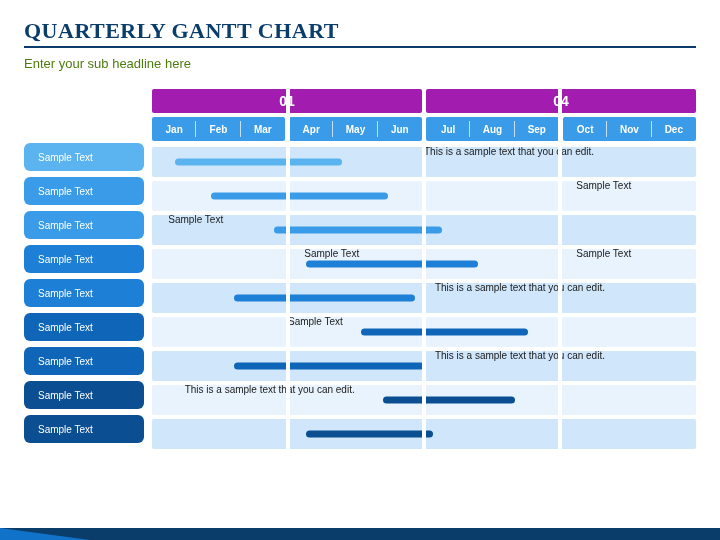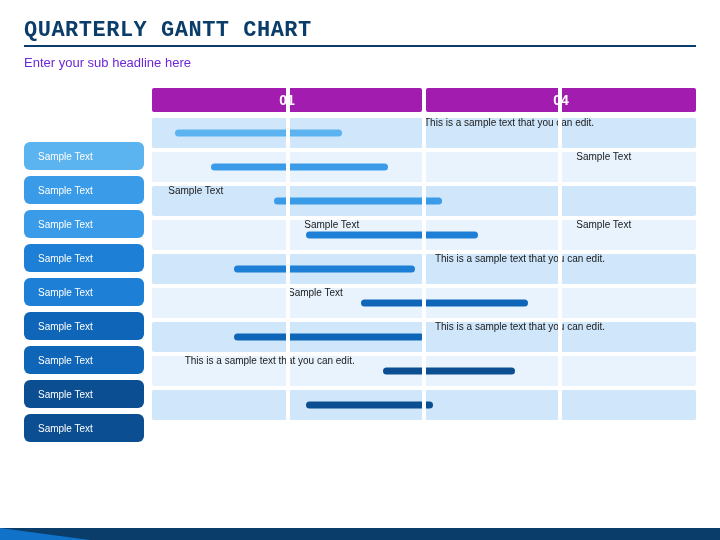--- a/index.html
+++ b/index.html
@@ -1,20 +1,20 @@
 <!DOCTYPE html>
 <html><head>
 <meta charset="utf-8">
 <style>
   * { box-sizing: border-box; margin: 0; padding: 0; }
   body { font-family: Arial, sans-serif; background: #fff; width: 720px; height: 540px; overflow: hidden; }
   .page { padding: 18px 24px 0 24px; }
-  .title { font-family: Liberation Mono, monospace; font-size: 22px; font-weight: 900; letter-spacing: 0.5px; color: #0b3d6b; text-transform: uppercase; }
+  .title { font-family: Liberation Serif, serif; font-size: 22px; font-weight: 900; letter-spacing: 0.5px; color: #0b3d6b; text-transform: uppercase; }
   .title-underline { height: 2px; background: #0b3d6b; width: 100%; margin-top: 2px; }
-  .subtitle { font-size: 13px; color: #6d28d9; margin-top: 8px; }
+  .subtitle { font-size: 13px; color: #4d7c0f; margin-top: 8px; }
   .chart-wrap { margin-top: 18px; display: flex; }
   .left-col { width: 128px; flex-shrink: 0; }
   .right-col { flex: 1; position: relative; }
   
   .hdr-spacer { height: 52px; }
   .q-row { display: flex; height: 24px; gap: 4px; }
   .q-cell { flex: 1; background: #a21caf; color: #fff; font-size: 14px; font-weight: bold; display: flex; align-items: center; justify-content: center; border-radius: 2px; }
   .m-row { display: flex; height: 24px; gap: 4px; margin-top: 4px; }
   .m-group { flex: 1; display: flex; background: #3a9be8; border-radius: 2px; overflow: hidden; }
   .m-cell { flex: 1; color: #fff; font-size: 10px; font-weight: bold; display: flex; align-items: center; justify-content: center; position: relative; }
@@ -75,20 +75,42 @@
           <div class="task-label">
             <div class="task-pill" style="background: rgb(11, 78, 145);">Sample Text</div>
           </div>
         </div>
     </div>
     <div class="right-col">
       <div class="q-row" id="q-row">
           <div class="q-cell">01</div>
           <div class="q-cell">04</div>
         </div>
+      <div class="m-row" id="m-row">
+          <div class="m-group">
+            <div class="m-cell">Jan</div>
+            <div class="m-cell">Feb</div>
+            <div class="m-cell">Mar</div>
+          </div>
+          <div class="m-group">
+            <div class="m-cell">Apr</div>
+            <div class="m-cell">May</div>
+            <div class="m-cell">Jun</div>
+          </div>
+          <div class="m-group">
+            <div class="m-cell">Jul</div>
+            <div class="m-cell">Aug</div>
+            <div class="m-cell">Sep</div>
+          </div>
+          <div class="m-group">
+            <div class="m-cell">Oct</div>
+            <div class="m-cell">Nov</div>
+            <div class="m-cell">Dec</div>
+          </div>
+        </div>
       <div class="body-rows" id="body-rows">
           <div class="body-row">
             <div class="row-bg"></div>
             <div class="bar" style="left: 4.16667%; width: 30.8333%; background: rgb(91, 179, 240);"></div>
             <div class="ann" style="left: 50%; top: 1px;">This is a sample text that you can edit.</div>
           </div>
           <div class="body-row">
             <div class="row-bg"></div>
             <div class="bar" style="left: 10.8333%; width: 32.5%; background: rgb(58, 155, 232);"></div>
             <div class="ann" style="left: 78%; top: 1px;">Sample Text</div>

